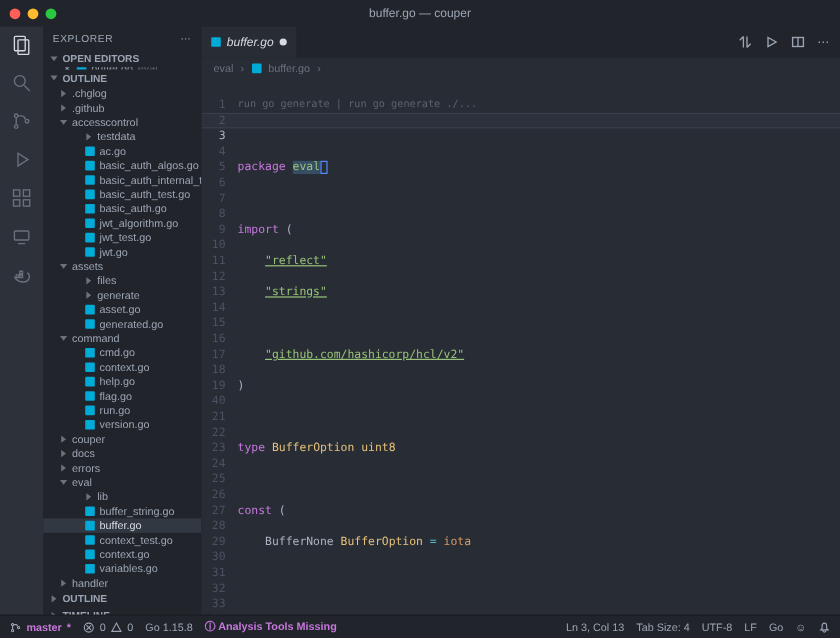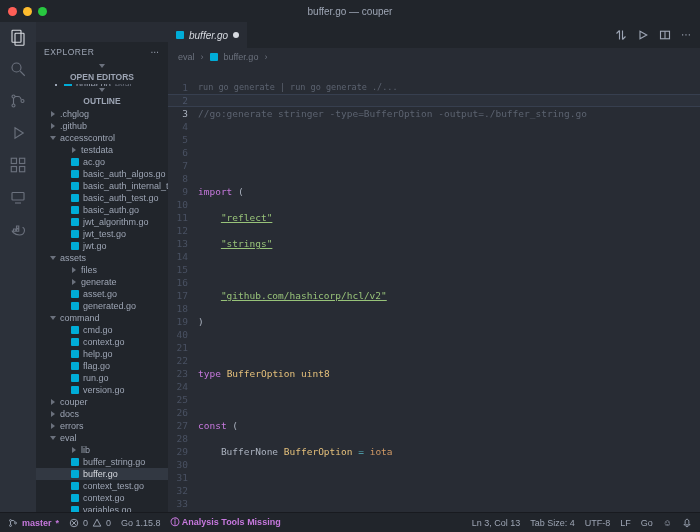--- a/index.html
+++ b/index.html
@@ -8,23 +8,23 @@
   .traffic { display: flex; gap: 6px; }
   .dot { width: 9px; height: 9px; border-radius: 50%; }
   .dot.red { background: #ff5f57; }
   .dot.yellow { background: #febc2e; }
   .dot.green { background: #28c840; }
   .title-txt { position: absolute; left: 50%; transform: translateX(-50%); font-size: 10px; color: #9da5b4; }
   .main { display: flex; height: 490px; }
   .activity { width: 36px; background: #2c313a; display: flex; flex-direction: column; align-items: center; padding-top: 6px; gap: 14px; }
   .activity .ico { width: 18px; height: 18px; cursor: pointer; fill: none; stroke: #6b717d; stroke-width: 1.5; }
   .activity .ico.active { stroke: #d7dae0; }
-  .sidebar { width: 132px; background: #21252b; display: flex; flex-direction: column; color: #9da5b4; overflow: hidden; margin-top: 20px; }
+  .sidebar { width: 132px; background: #21252b; display: flex; flex-direction: column; color: #9da5b4; overflow: hidden; }
   .sb-hdr { display: flex; justify-content: space-between; align-items: center; padding: 5px 8px; font-size: 8.5px; letter-spacing: 0.5px; }
-  .sb-sec { font-size: 8.5px; font-weight: 700; padding: 2px 6px; display: flex; align-items: center; gap: 4px; cursor: pointer; flex-direction: column; }
+  .sb-sec { font-size: 8.5px; font-weight: 700; padding: 2px 6px; display: flex; align-items: center; gap: 4px; cursor: pointer; }
   .sb-item { display: flex; align-items: center; padding: 1px 4px 1px 22px; gap: 4px; cursor: pointer; font-size: 9px; white-space: nowrap; overflow: hidden; }
   .sb-item.open-editor { padding-left: 16px; }
   .sb-item.folder { padding-left: 14px; }
   .sb-item.nested { padding-left: 35px; }
   .sb-item.sel { background: #323842; color: #d7dae0; }
   .go-ico { width: 8px; height: 8px; background: #00acd7; border-radius: 1px; display: inline-block; flex-shrink: 0; }
   .fold-ico { width: 0; height: 0; border-left: 3.5px solid transparent; border-right: 3.5px solid transparent; border-top: 4px solid #6b717d; display: inline-block; flex-shrink: 0; }
   .fold-ico.collapsed { transform: rotate(-90deg); }
   .editor { flex: 1; display: flex; flex-direction: column; background: #282c34; overflow: hidden; }
   .tabs { height: 26px; background: #21252b; display: flex; align-items: center; }
@@ -337,22 +337,22 @@
           <div>28</div>
           <div>29</div>
           <div>30</div>
           <div>31</div>
           <div>32</div>
           <div>33</div>
           <div>34</div>
         </div>
       <div class="lines">
 <div style="color:#5c6370;font-size:8.5px">run go generate | run go generate ./...</div>
-<div><span class="c-cm">//go:generate stringer -type=BufferOption -output=./buffer_string.go</span></div>
 <div> </div>
+<div><span class="c-kw">package</span> <span class="c-pk" style="background:rgba(97,175,239,0.25)">eval</span><span class="cursor-box"></span></div>
 <div> </div>
 <div><span class="c-kw">import</span> <span>(</span></div>
 <div>    <span class="c-st" style="text-decoration:underline">"reflect"</span></div>
 <div>    <span class="c-st" style="text-decoration:underline">"strings"</span></div>
 <div> </div>
 <div>    <span class="c-st" style="text-decoration:underline">"github.com/hashicorp/hcl/v2"</span></div>
 <div><span>)</span></div>
 <div> </div>
 <div><span class="c-kw">type</span> <span class="c-ty">BufferOption</span> <span class="c-ty">uint8</span></div>
 <div> </div>

